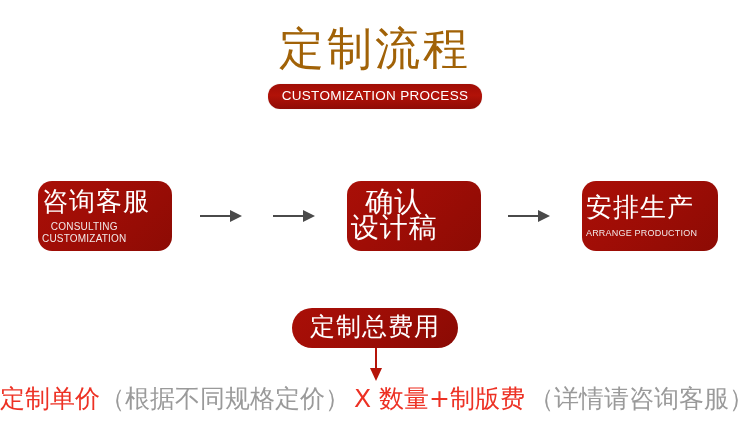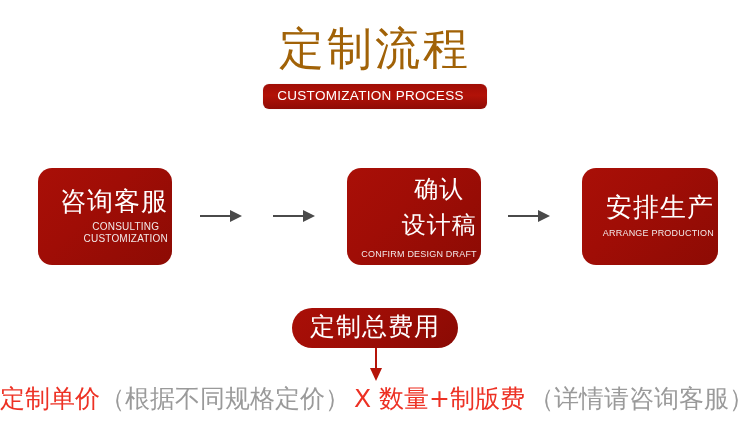--- a/index.html
+++ b/index.html
@@ -30,22 +30,22 @@
     font-size: 45px;
     line-height: 54px;
     font-weight: 300;
     letter-spacing: 3px;
     color: #a16207;
     font-family: "DejaVu Sans", "Liberation Sans", sans-serif;
   }
   .subtitle-badge {
     display: inline-block;
     margin-top: 8px;
-    padding: 4px 23px 5px 14px;
-    border-radius: 6px;
+    padding: 4px 14px 5px 14px;
+    border-radius: 12px;
     color: #ffffff;
     font-size: 13.5px;
     line-height: 16px;
     letter-spacing: 0.3px;
     font-weight: 400;
     background: linear-gradient(180deg, #a00d06 0%, #b21208 45%, #8f0b05 100%);
     box-shadow: 0 0 1px rgba(0,0,0,.25);
     white-space: nowrap;
   }
 
@@ -55,45 +55,45 @@
     top: 168px;
     left: 38px;
     width: 680px;
     height: 96px;
     display: flex;
     align-items: center;
     justify-content: space-between;
   }
   .flow-step {
     width: 134px;
-    height: 97px;
+    height: 70px;
     border-radius: 14px;
     background: linear-gradient(135deg, #a90f07 0%, #a00d06 40%, #8d0b04 100%);
     color: #ffffff;
     display: flex;
     flex-direction: column;
-    align-items: flex-end;
+    align-items: flex-start;
     justify-content: center;
     box-sizing: border-box;
     padding: 4px 4px 6px 4px;
     flex: none;
   }
   .flow-step.wide { width: 136px; }
   .step-cn {
     font-size: 26px;
     line-height: 30px;
     font-weight: 400;
     letter-spacing: 1px;
     text-align: center;
     font-family: "DejaVu Sans", "Liberation Sans", sans-serif;
     color: #ffffff;
   }
   .step-cn.two-line {
-    font-size: 24px;
-    line-height: 36px;
+    font-size: 28px;
+    line-height: 26px;
   }
   .step-en {
     margin-top: 5px;
     font-size: 10px;
     line-height: 12px;
     letter-spacing: 0.2px;
     text-align: center;
     font-family: "Liberation Sans", sans-serif;
     color: #f2e9e9;
     white-space: pre-line;
@@ -210,21 +210,20 @@
 
 
   <div class="flow-arrow">
     <span class="shaft"></span>
     <span class="head"></span>
   </div>
 
   <div class="flow-step">
     <div class="step-cn two-line" style="white-space: pre-line;">确认
 设计稿</div>
-    <div class="step-en tiny">CONFIRM DESIGN DRAFT</div>
   </div>
 
   <div class="flow-arrow">
     <span class="shaft"></span>
     <span class="head"></span>
   </div>
 
   <div class="flow-step wide">
     <div class="step-cn">安排生产</div>
     <div class="step-en tiny">ARRANGE PRODUCTION</div>

